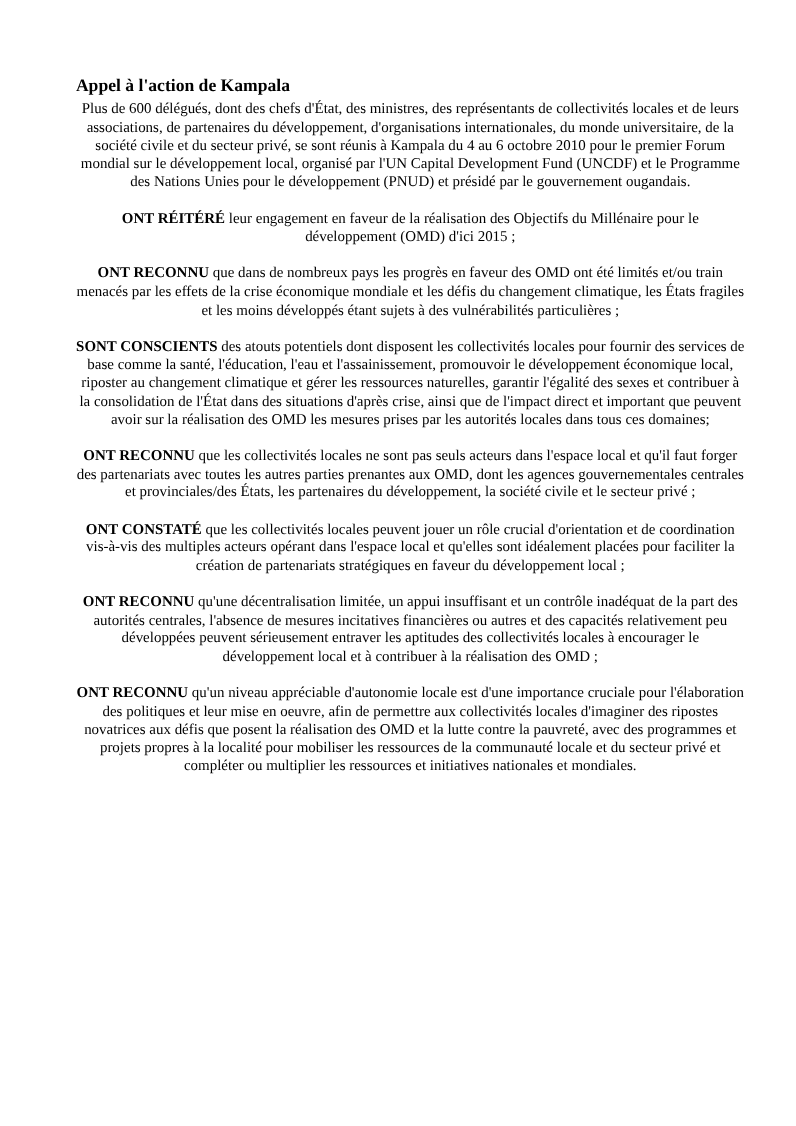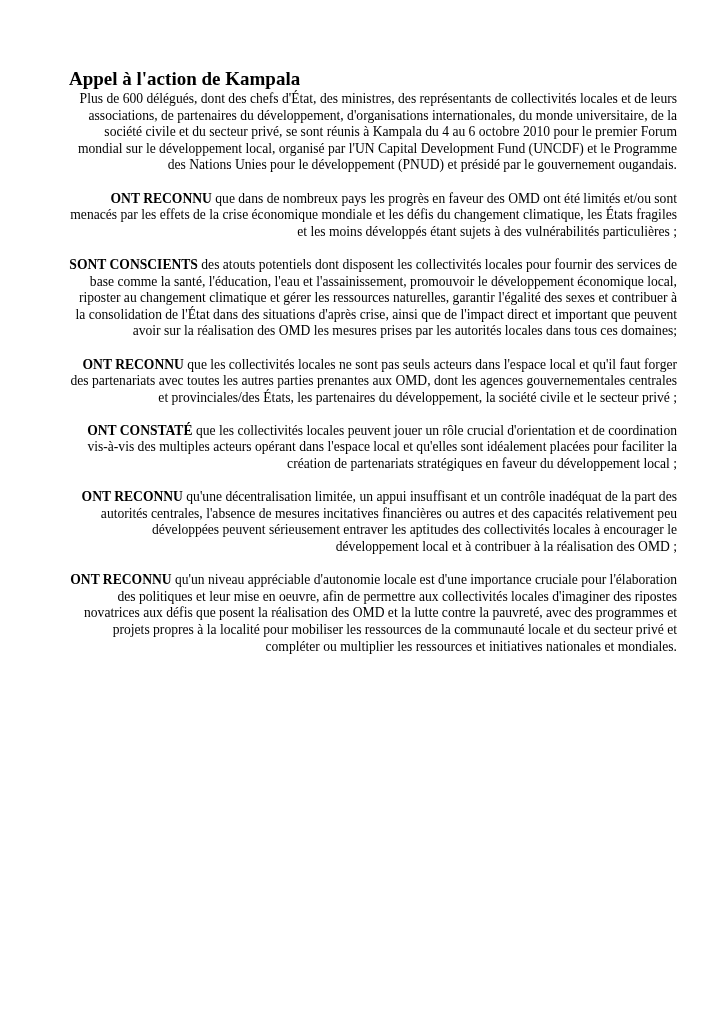--- a/index.html
+++ b/index.html
@@ -16,51 +16,52 @@
     font-family: "Liberation Serif", "DejaVu Serif", serif;
     overflow: hidden;
   }
   .content {
     position: absolute;
     left: 69px;
     top: 68px;
     width: 608px;
   }
   .doc-title {
-    font-size: 19px;
+    font-size: 16px;
     font-weight: bold;
     line-height: 22px;
     margin: 0 0 1px 0;
   }
   .body-text {
     font-size: 13.6px;
     line-height: 16.6px;
     margin: 0;
-    text-align: right;
+    text-align: center;
   }
   .para {
     margin-top: 16.6px;
   }
   .lead {
     font-weight: bold;
   }
 </style>
 </head>
 <body>
 
 <div class="page">
   <div class="content">
 
     <h1 class="doc-title">Appel à l'action de Kampala</h1>
 
     <p class="body-text">Plus de 600 délégués, dont des chefs d'État, des ministres, des représentants de collectivités locales et de leurs associations, de partenaires du développement, d'organisations internationales, du monde universitaire, de la société civile et du secteur privé, se sont réunis à Kampala du 4 au 6 octobre 2010 pour le premier Forum mondial sur le développement local, organisé par l'UN Capital Development Fund (UNCDF) et le Programme des Nations Unies pour le développement (PNUD) et présidé par le gouvernement ougandais.</p>
 
 
+    <p class="body-text para"><span class="lead">ONT RÉITÉRÉ</span><span> leur engagement en faveur de la réalisation des Objectifs du Millénaire pour le développement (OMD) d'ici 2015 ;</span></p>
 
-    <p class="body-text para"><span class="lead">ONT RECONNU</span><span> que dans de nombreux pays les progrès en faveur des OMD ont été limités et/ou sont menacés par les effets de la crise économique mondiale et les défis du changement climatique, les États fragiles et les moins développés étant sujets à des vulnérabilités particulières ;</span></p>
+    <p class="body-text para"><span class="lead">ONT RECONNU</span><span> que dans de nombreux pays les progrès en faveur des OMD ont été limités et/ou train menacés par les effets de la crise économique mondiale et les défis du changement climatique, les États fragiles et les moins développés étant sujets à des vulnérabilités particulières ;</span></p>
 
 
     <p class="body-text para"><span class="lead">SONT CONSCIENTS</span><span> des atouts potentiels dont disposent les collectivités locales pour fournir des services de base comme la santé, l'éducation, l'eau et l'assainissement, promouvoir le développement économique local, riposter au changement climatique et gérer les ressources naturelles, garantir l'égalité des sexes et contribuer à la consolidation de l'État dans des situations d'après crise, ainsi que de l'impact direct et important que peuvent avoir sur la réalisation des OMD les mesures prises par les autorités locales dans tous ces domaines;</span></p>
 
     <p class="body-text para"><span class="lead">ONT RECONNU</span><span> que les collectivités locales ne sont pas seuls acteurs dans l'espace local et qu'il faut forger des partenariats avec toutes les autres parties prenantes aux OMD, dont les agences gouvernementales centrales et provinciales/des États, les partenaires du développement, la société civile et le secteur privé ;</span></p>
 
     <p class="body-text para"><span class="lead">ONT CONSTATÉ</span><span> que les collectivités locales peuvent jouer un rôle crucial d'orientation et de coordination vis-à-vis des multiples acteurs opérant dans l'espace local et qu'elles sont idéalement placées pour faciliter la création de partenariats stratégiques en faveur du développement local ;</span></p>
 
     <p class="body-text para"><span class="lead">ONT RECONNU</span><span> qu'une décentralisation limitée, un appui insuffisant et un contrôle inadéquat de la part des autorités centrales, l'absence de mesures incitatives financières ou autres et des capacités relativement peu développées peuvent sérieusement entraver les aptitudes des collectivités locales à encourager le développement local et à contribuer à la réalisation des OMD ;</span></p>
 

